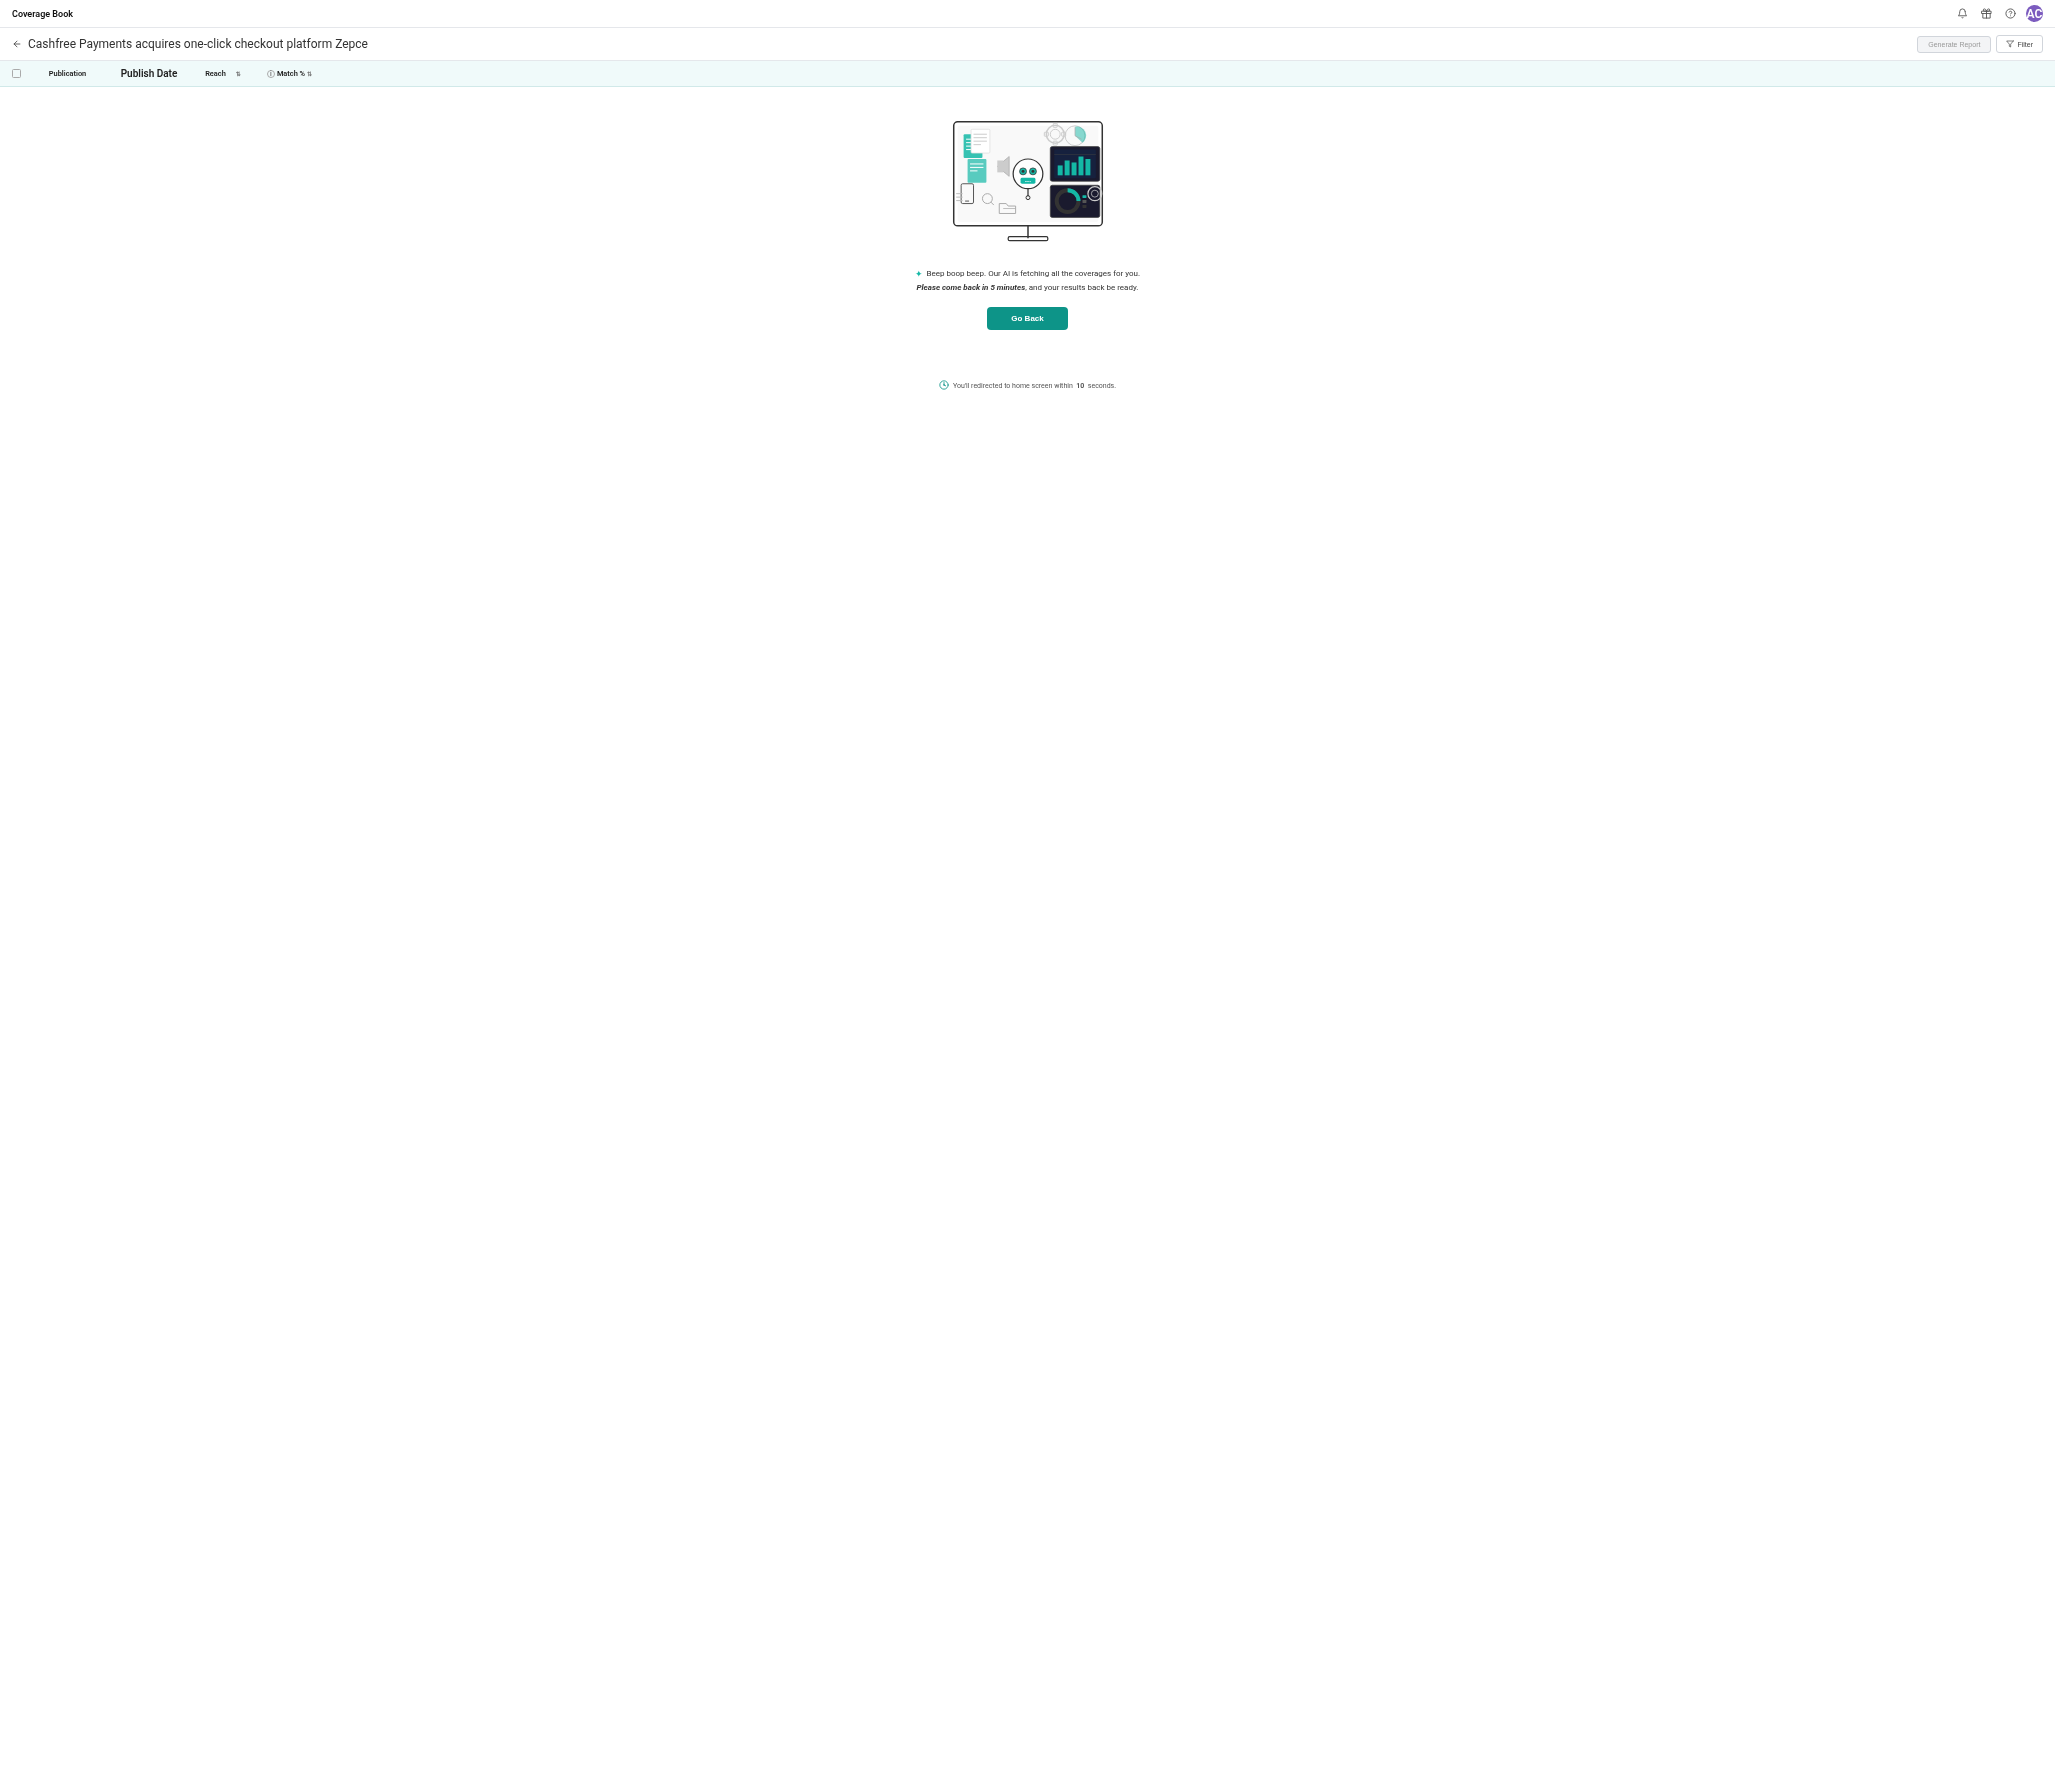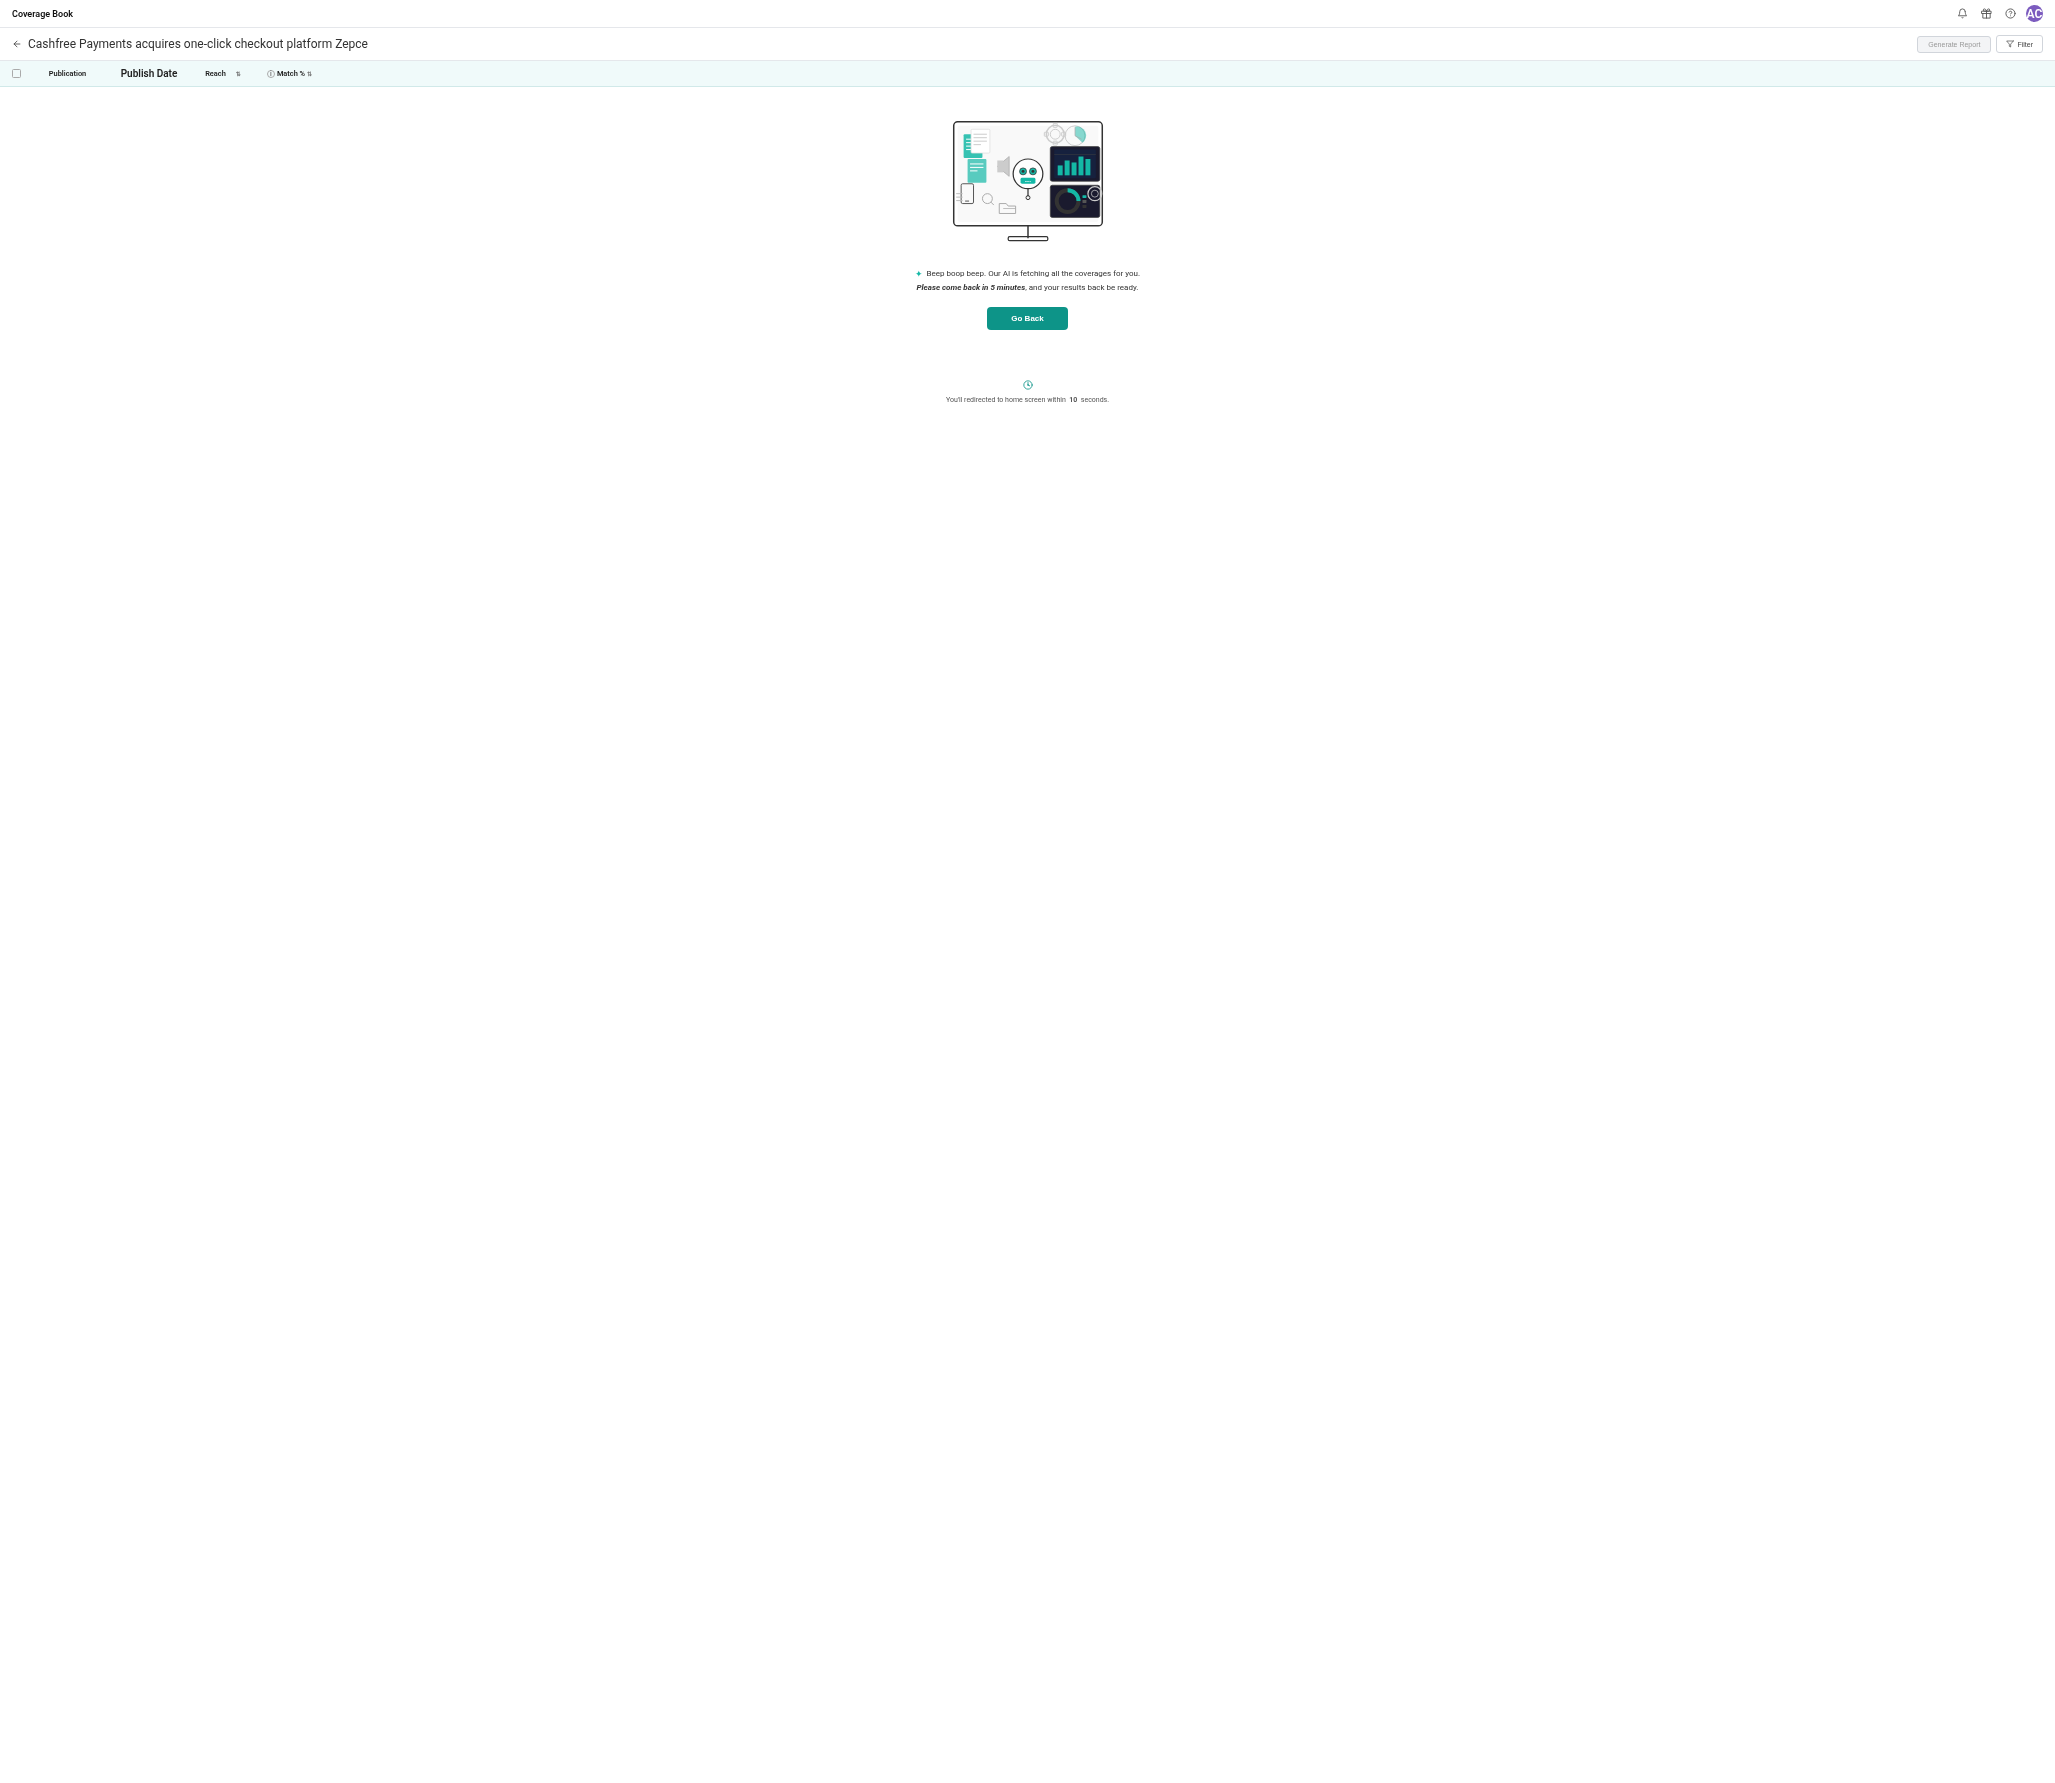--- a/index.html
+++ b/index.html
@@ -245,21 +245,20 @@
     
     .footer-msg {
       text-align: center;
       font-size: 7px;
       color: #555;
       display: flex;
       align-items: center;
       justify-content: center;
       gap: 4px;
       margin-top: 20px;
-      flex-direction: column;
     }
     .footer-msg strong {
       font-weight: 700;
     }
     .clock-icon {
       color: #0d9488;
       font-size: 9px;
     }
 
     

